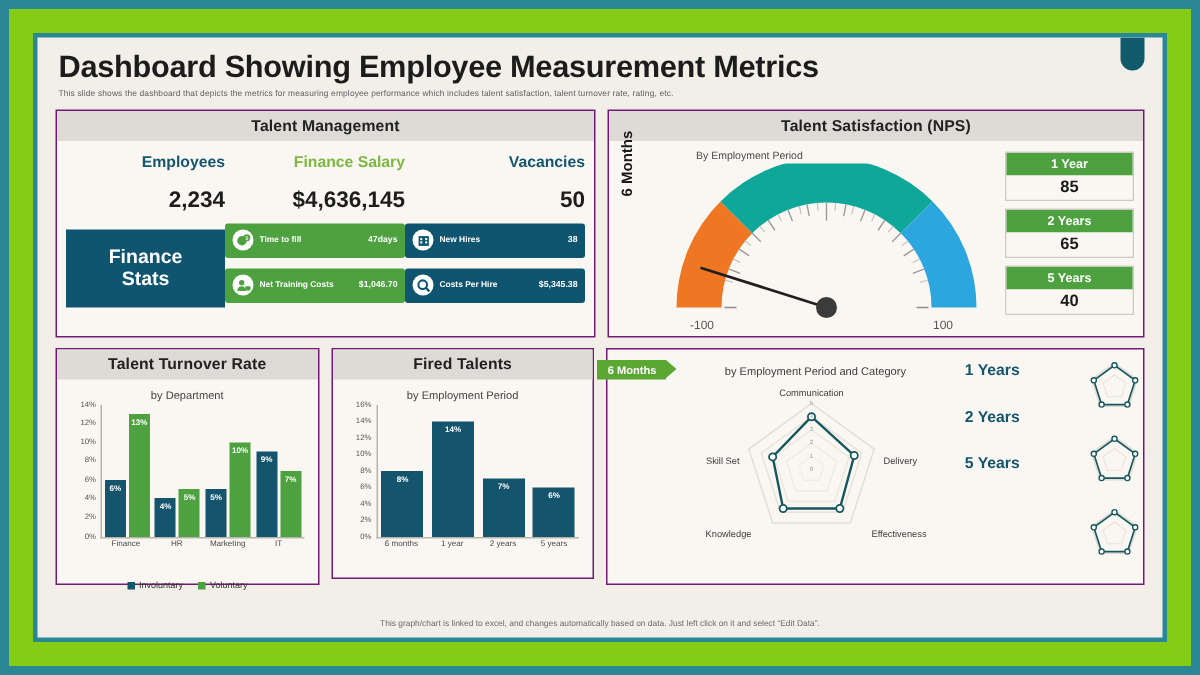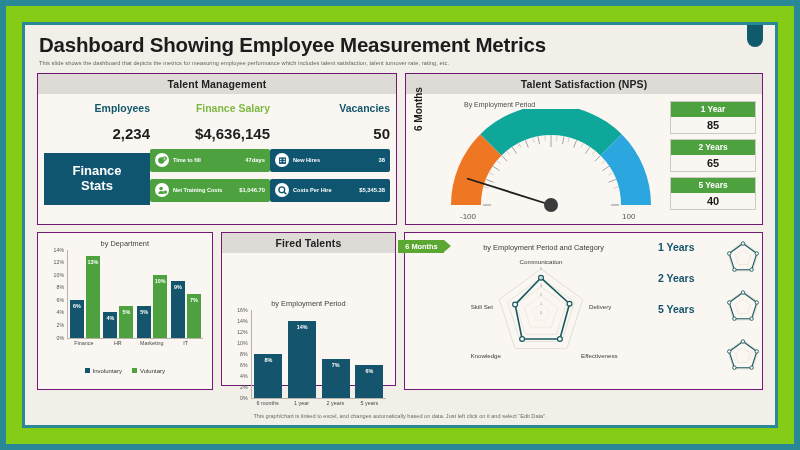--- a/index.html
+++ b/index.html
@@ -97,21 +97,21 @@
     background:#4da13f;color:#fff;font-size:8.4px;font-weight:bold;
     text-align:center;padding:2.5px 0;
   }
   .nps-card-val{
     background:#faf7f2;color:#1a1a1a;font-size:11px;font-weight:bold;
     text-align:center;padding:2px 0;
   }
 
   
   .ttr{width:183px;height:158px;}
-  .fired{width:183px;height:154px;gap:40px;}
+  .fired{width:183px;height:154px;}
   .rating{width:374px;height:158px;}
   .chart-sub{
     text-align:center;font-size:7.4px;color:#3f3f3f;margin-top:1px;
   }
 
   
   .bar-chart{position:relative;width:100%;height:104px;margin-top:2px;}
   .y-ticks{position:absolute;left:0;top:0;width:22px;height:88px;}
   .y-tick{
     position:absolute;right:2px;font-size:5.2px;color:#555;
@@ -156,21 +156,21 @@
     border-top:6.5px solid transparent;border-bottom:6.5px solid transparent;
   }
   .rating-sub{
     position:absolute;left:78px;top:10px;font-size:7.4px;color:#3b3b3b;
   }
   .radar-main{position:absolute;left:58px;top:18px;}
   .years-col{
     position:absolute;left:238px;top:8px;width:66px;
     display:flex;flex-direction:column;gap:19px;
   }
-  .year-lbl{font-size:10.5px;font-weight:bold;color:#14546c;text-align:center;}
+  .year-lbl{font-size:10.5px;font-weight:bold;color:#14546c;}
   .mini-col{
     position:absolute;left:312px;top:4px;width:52px;
     display:flex;flex-direction:column;gap:9px;align-items:center;
   }
 
   
   .footer{
     position:absolute;left:0;right:0;bottom:6px;text-align:center;
     font-size:5.6px;color:#6b6b6b;
   }
@@ -337,20 +337,21 @@
                 <div class="nps-card-val">40</div>
               </div>
             </div>
           </div>
         </div>
       </div>
 
       <div class="row">
 
         <div class="panel ttr">
+          <div class="panel-hd">Talent Turnover Rate</div>
           <div class="panel-bd">
             <div class="chart-sub">by Department</div>
             <div class="bar-chart">
               <div class="y-ticks" id="ttr-yticks">
                   <div class="y-tick" style="top: 0px;">14%</div>
                   <div class="y-tick" style="top: 12.5714px;">12%</div>
                   <div class="y-tick" style="top: 25.1429px;">10%</div>
                   <div class="y-tick" style="top: 37.7143px;">8%</div>
                   <div class="y-tick" style="top: 50.2857px;">6%</div>
                   <div class="y-tick" style="top: 62.8571px;">4%</div>

